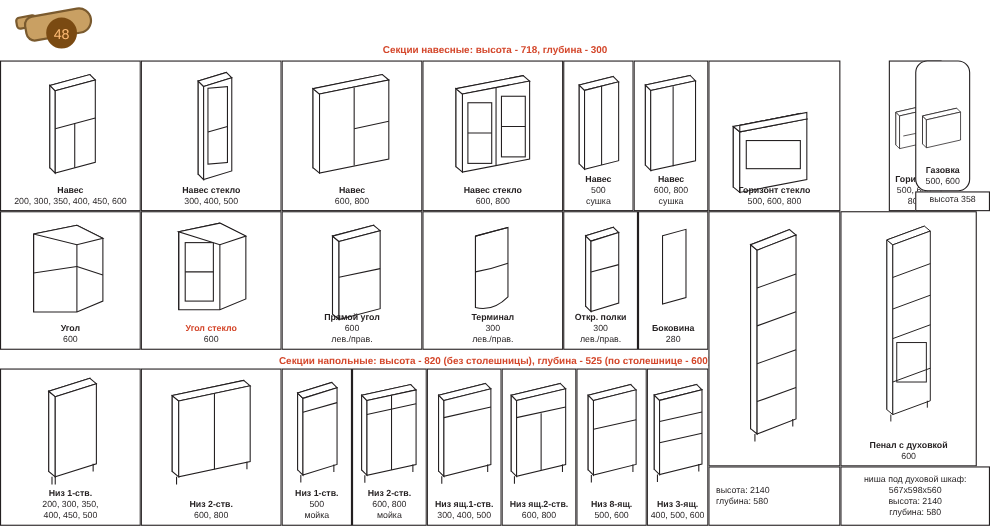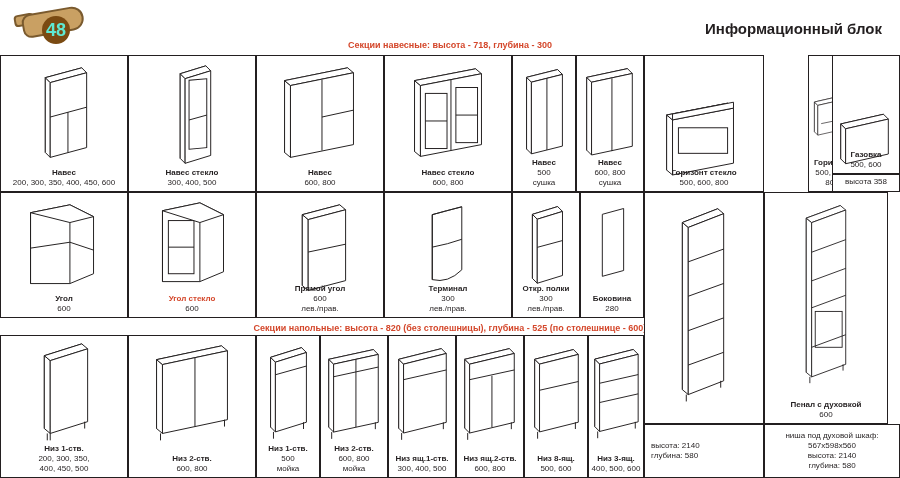--- a/index.html
+++ b/index.html
@@ -21,21 +21,21 @@
     background:#c9a063;border:2px solid #7a5a2e;border-radius:10px 14px 14px 10px;
     transform:rotate(-10deg);
   }
   .logo .handle{
     position:absolute;left:-8px;top:10px;width:16px;height:8px;
     background:#c9a063;border:2px solid #7a5a2e;border-radius:4px;
     transform:rotate(-10deg);
   }
   .logo .circle{
     position:absolute;left:20px;top:12px;width:28px;height:28px;border-radius:50%;
-    background:#7a4a12;color:#5eead4;font-size:18px;font-weight:bold;
+    background:#7a4a12;color:#fdba74;font-size:13px;font-weight:normal;
     display:flex;align-items:center;justify-content:center;
   }
   .title{
     position:absolute;right:18px;top:20px;
     font-size:15px;font-weight:bold;color:#231f20;
   }
 
   
   .band{
     position:absolute;text-align:center;width:100%;
@@ -64,21 +64,20 @@
 <body>
 
 <div class="page">
 
   <div class="header">
     <div class="logo">
       <div class="handle"></div>
       <div class="board"></div>
       <div class="circle">48</div>
     </div>
-    <div class="title">Информационный блок</div>
   </div>
 
   <div class="band" style="top:40px;">Секции навесные: высота - 718, глубина - 300</div>
 
   <div class="cell" style="left:0px;top:55px;width:128px;height:137px;">
     <svg class="drawzone" viewBox="0 0 128 137">
       <g fill="#ffffff" stroke="#231f20" stroke-width="1">
         <polygon points="45,22 82,12 82,88 45,98"></polygon>
         <polygon points="45,22 45,98 50,103 50,27"></polygon>
         <polygon points="45,22 50,27 87,17 82,12"></polygon>
@@ -205,21 +204,21 @@
         <polygon points="13,73 57,63 57,107 13,117"></polygon>
         <line x1="18" y1="100" x2="52" y2="93"></line>
       </g>
     </svg>
     <div class="cap">
       <b>Горизонт</b><br>
       <span>500, 600, 800</span>
     </div>
   </div>
 
-  <div class="cell" style="left:832px;top:55px;width:68px;height:119px;">
+  <div class="cell" style="left:832px;top:55px;width:50px;height:119px;border-radius:11px;">
     <svg class="drawzone" viewBox="0 0 68 119">
       <g fill="#ffffff" stroke="#231f20" stroke-width="1">
         <polygon points="8,70 52,60 52,96 8,106"></polygon>
         <polygon points="8,70 8,106 13,111 13,75"></polygon>
         <polygon points="8,70 13,75 57,65 52,60"></polygon>
         <polygon points="13,75 57,65 57,101 13,111"></polygon>
       </g>
     </svg>
     <div class="cap">
       <b>Газовка</b><br>

